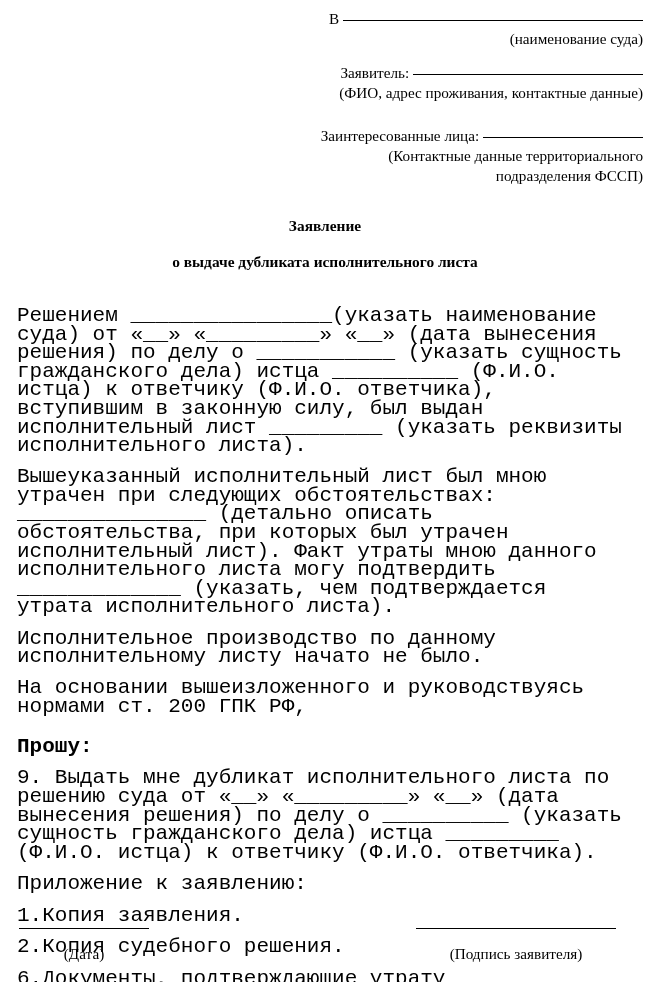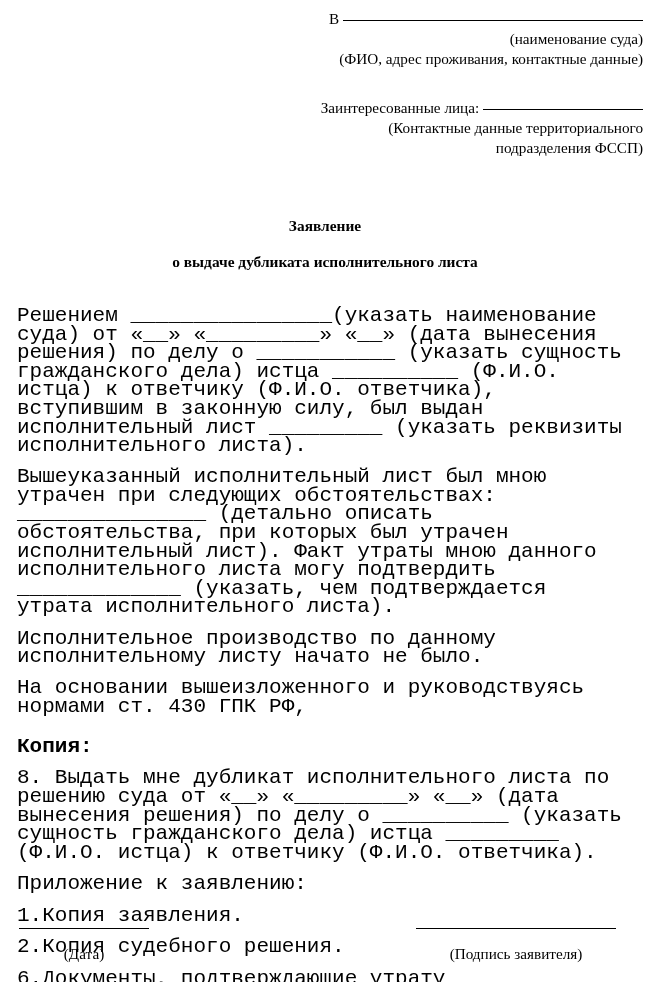--- a/index.html
+++ b/index.html
@@ -125,48 +125,52 @@
 <div class="page">
 
   <div class="header-block">
 
     <span class="hdr-row">
       <span class="hdr-label">В</span>
       <span class="rule rule-court"></span>
     </span>
     <span class="hdr-caption">(наименование суда)</span>
 
+    <span class="hdr-row" style="display:block;margin-top:13px;">
+      <span class="hdr-label">Заявитель:</span>
+      <span class="rule rule-appl"></span>
+    </span>
     <span class="hdr-caption">(ФИО, адрес проживания, контактные данные)</span>
 
-    <span class="hdr-row" style="display:block;margin-top:28px;">
+    <span class="hdr-row" style="display:block;margin-top:22px;">
       <span class="hdr-label">Заинтересованные лица:</span>
       <span class="rule rule-persons"></span>
     </span>
     <span class="hdr-caption">(Контактные данные территориального</span>
     <span class="hdr-caption">подразделения ФССП)</span>
   </div>
 
   <div class="title title-main">Заявление</div>
   <div class="title title-sub">о выдаче дубликата исполнительного листа</div>
 
   <div class="body-wrap">
 
     <p class="para">Решением ________________(указать наименование суда) от «__» «_________» «__» (дата вынесения решения) по делу  о ___________ (указать сущность гражданского дела) истца __________ (Ф.И.О. истца) к ответчику (Ф.И.О. ответчика), вступившим в законную силу, был выдан исполнительный лист _________ (указать реквизиты исполнительного листа).</p>
 
     <p class="para">Вышеуказанный исполнительный лист был мною утрачен при следующих обстоятельствах: _______________ (детально описать обстоятельства, при которых был утрачен исполнительный лист). Факт утраты мною данного исполнительного листа могу подтвердить _____________ (указать, чем подтверждается утрата исполнительного листа).</p>
 
     <p class="para">Исполнительное производство по данному исполнительному листу начато не было.</p>
 
-    <p class="para">На основании вышеизложенного и руководствуясь нормами ст. 430 ГПК РФ,</p>
+    <p class="para">На основании вышеизложенного и руководствуясь нормами ст. 200 ГПК РФ,</p>
 
     <div class="spacer-sm"></div>
 
-    <p class="prosu">Копия:</p>
+    <p class="prosu">Прошу:</p>
 
-    <p class="para">8. Выдать мне дубликат исполнительного листа по решению суда от «__» «_________» «__» (дата вынесения решения) по делу  о __________ (указать сущность гражданского дела) истца _________ (Ф.И.О. истца) к ответчику (Ф.И.О. ответчика).</p>
+    <p class="para">9. Выдать мне дубликат исполнительного листа по решению суда от «__» «_________» «__» (дата вынесения решения) по делу  о __________ (указать сущность гражданского дела) истца _________ (Ф.И.О. истца) к ответчику (Ф.И.О. ответчика).</p>
 
     <p class="attach-line">Приложение к заявлению:</p>
 
     <p class="attach-line">1.Копия заявления.</p>
     <p class="attach-line">2.Копия судебного решения.</p>
     <p class="attach-line">6.Документы, подтверждающие утрату исполнительного листа.</p>
   </div>
 
   <div class="sign-block">
 

